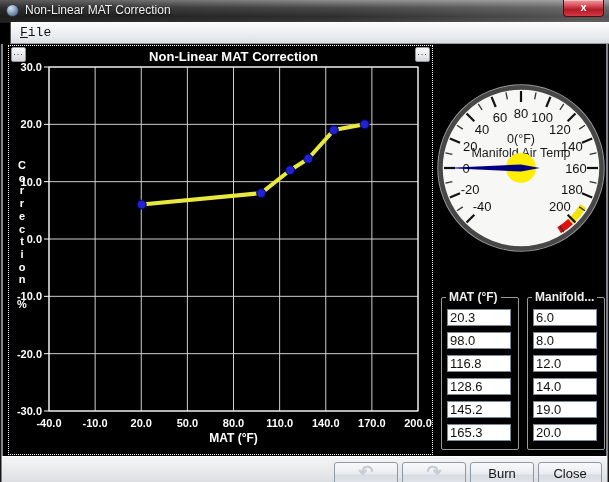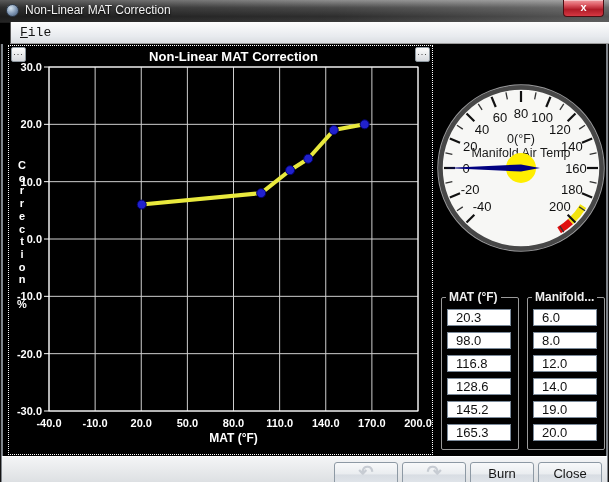--- a/index.html
+++ b/index.html
@@ -71,21 +71,21 @@
   }
   .groupbox .gb-title{
     position:absolute;top:-8px;left:4px;background:#000;color:#f0f0f0;
     font-size:12px;font-weight:bold;padding:0 3px;white-space:nowrap;max-width:66px;
     overflow:hidden;
   }
   .groupbox input{
     display:block;width:64px;height:17px;box-sizing:border-box;
     margin:0 0 6px 5px;border:1px solid #7b8a9a;background:#fff;
     font-family:"Liberation Sans",sans-serif;font-size:13px;color:#101010;
-    padding:0 8px;border-radius:0;
+    padding:0 2px;border-radius:0;
   }
   #group-0{left:441px;}
   #group-1{left:527px;}
   
   .bottombar{
     position:absolute;left:2px;top:456px;width:605px;height:26px;
     background:linear-gradient(180deg,#f4f5f6,#dcdfe2);
     border-top:1px solid #ffffff;
   }
   .btn{

